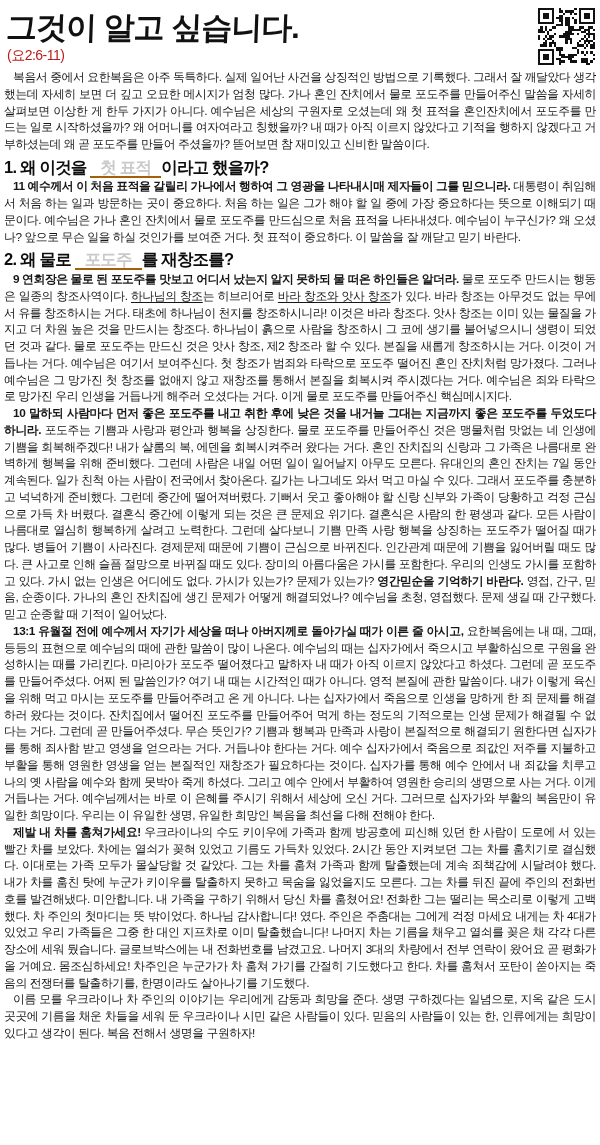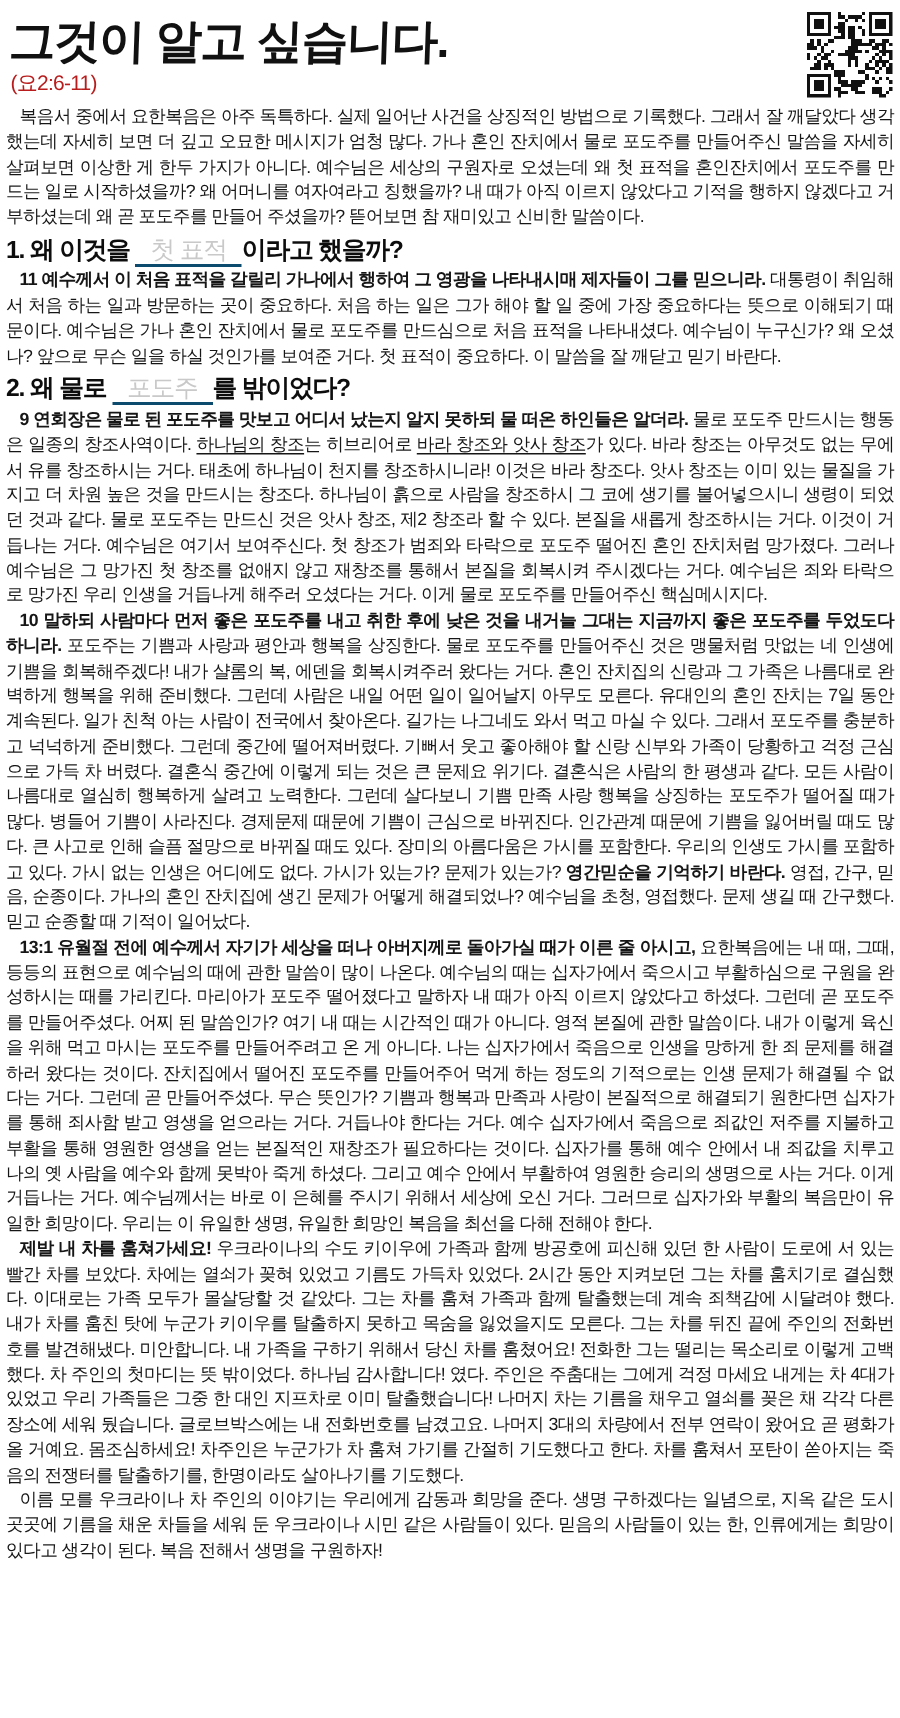--- a/index.html
+++ b/index.html
@@ -22,21 +22,21 @@
     text-align:justify;text-indent:9px;color:#161616;word-break:break-all;
   }
   .sec-h{
     margin:4px 0 1px 0;font-size:16.5px;font-weight:800;letter-spacing:-0.8px;
     color:#0d0d0d;line-height:1.25;
   }
   .seg-normal{}
   .seg-bold{font-weight:700;margin-top:36px;}
   .seg-bold-underline{font-weight:400;text-decoration:underline;text-underline-offset:2px;}
   .seg-blank{
-    color:#c9c9c9;border-bottom:2px solid #0c4a6e;padding:0 10px;font-weight:400;margin-top:44px;
+    color:#c9c9c9;border-bottom:2px solid #a16207;padding:0 10px;font-weight:700;margin-top:44px;
   }
 </style>
 </head>
 <body>
 
 <div class="page">
 
   <header>
     <div>
       <h1>그것이 알고 싶습니다.</h1>
@@ -247,21 +247,21 @@
     <p class="body-para"><span class="seg-normal">복음서 중에서 요한복음은 아주 독특하다. 실제 일어난 사건을 상징적인 방법으로 기록했다. 그래서 잘 깨달았다 생각했는데 자세히 보면 더 깊고 오묘한 메시지가 엄청 많다. 가나 혼인 잔치에서 물로 포도주를 만들어주신 말씀을 자세히 살펴보면 이상한 게 한두 가지가 아니다. 예수님은 세상의 구원자로 오셨는데 왜 첫 표적을 혼인잔치에서 포도주를 만드는 일로 시작하셨을까? 왜 어머니를 여자여라고 칭했을까? 내 때가 아직 이르지 않았다고 기적을 행하지 않겠다고 거부하셨는데 왜 곧 포도주를 만들어 주셨을까? 뜯어보면 참 재미있고 신비한 말씀이다.</span></p>
 
     <section>
       <h2 class="sec-h"><span class="seg-normal">1. 왜 이것을 </span><span class="seg-blank">첫 표적</span><span class="seg-normal">이라고 했을까?</span></h2>
       <div>
           <p class="body-para"><span class="seg-bold">11 예수께서 이 처음 표적을 갈릴리 가나에서 행하여 그 영광을 나타내시매 제자들이 그를 믿으니라.</span><span class="seg-normal"> 대통령이 취임해서 처음 하는 일과 방문하는 곳이 중요하다. 처음 하는 일은 그가 해야 할 일 중에 가장 중요하다는 뜻으로 이해되기 때문이다. 예수님은 가나 혼인 잔치에서 물로 포도주를 만드심으로 처음 표적을 나타내셨다. 예수님이 누구신가? 왜 오셨나? 앞으로 무슨 일을 하실 것인가를 보여준 거다. 첫 표적이 중요하다. 이 말씀을 잘 깨닫고 믿기 바란다.</span></p>
         </div>
     </section>
 
     <section>
-      <h2 class="sec-h"><span class="seg-normal">2. 왜 물로 </span><span class="seg-blank">포도주</span><span class="seg-normal">를 밖이었다?</span></h2>
+      <h2 class="sec-h"><span class="seg-normal">2. 왜 물로 </span><span class="seg-blank">포도주</span><span class="seg-normal">를 재창조를?</span></h2>
       <div>
           <p class="body-para"><span class="seg-bold">9 연회장은 물로 된 포도주를 맛보고 어디서 났는지 알지 못하되 물 떠온 하인들은 알더라.</span><span class="seg-normal"> 물로 포도주 만드시는 행동은 일종의 창조사역이다. </span><span class="seg-bold-underline">하나님의 창조</span><span class="seg-normal">는 히브리어로 </span><span class="seg-bold-underline">바라 창조와 앗사 창조</span><span class="seg-normal">가 있다. 바라 창조는 아무것도 없는 무에서 유를 창조하시는 거다. 태초에 하나님이 천지를 창조하시니라! 이것은 바라 창조다. 앗사 창조는 이미 있는 물질을 가지고 더 차원 높은 것을 만드시는 창조다. 하나님이 흙으로 사람을 창조하시 그 코에 생기를 불어넣으시니 생령이 되었던 것과 같다. 물로 포도주는 만드신 것은 앗사 창조, 제2 창조라 할 수 있다. 본질을 새롭게 창조하시는 거다. 이것이 거듭나는 거다. 예수님은 여기서 보여주신다. 첫 창조가 범죄와 타락으로 포도주 떨어진 혼인 잔치처럼 망가졌다. 그러나 예수님은 그 망가진 첫 창조를 없애지 않고 재창조를 통해서 본질을 회복시켜 주시겠다는 거다. 예수님은 죄와 타락으로 망가진 우리 인생을 거듭나게 해주러 오셨다는 거다. 이게 물로 포도주를 만들어주신 핵심메시지다.</span></p>
         </div>
     </section>
 
     <section>
       <div>
           <p class="body-para"><span class="seg-bold">10 말하되 사람마다 먼저 좋은 포도주를 내고 취한 후에 낮은 것을 내거늘 그대는 지금까지 좋은 포도주를 두었도다 하니라.</span><span class="seg-normal"> 포도주는 기쁨과 사랑과 평안과 행복을 상징한다. 물로 포도주를 만들어주신 것은 맹물처럼 맛없는 네 인생에 기쁨을 회복해주겠다! 내가 샬롬의 복, 에덴을 회복시켜주러 왔다는 거다. 혼인 잔치집의 신랑과 그 가족은 나름대로 완벽하게 행복을 위해 준비했다. 그런데 사람은 내일 어떤 일이 일어날지 아무도 모른다. 유대인의 혼인 잔치는 7일 동안 계속된다. 일가 친척 아는 사람이 전국에서 찾아온다. 길가는 나그네도 와서 먹고 마실 수 있다. 그래서 포도주를 충분하고 넉넉하게 준비했다. 그런데 중간에 떨어져버렸다. 기뻐서 웃고 좋아해야 할 신랑 신부와 가족이 당황하고 걱정 근심으로 가득 차 버렸다. 결혼식 중간에 이렇게 되는 것은 큰 문제요 위기다. 결혼식은 사람의 한 평생과 같다. 모든 사람이 나름대로 열심히 행복하게 살려고 노력한다. 그런데 살다보니 기쁨 만족 사랑 행복을 상징하는 포도주가 떨어질 때가 많다. 병들어 기쁨이 사라진다. 경제문제 때문에 기쁨이 근심으로 바뀌진다. 인간관계 때문에 기쁨을 잃어버릴 때도 많다. 큰 사고로 인해 슬픔 절망으로 바뀌질 때도 있다. 장미의 아름다움은 가시를 포함한다. 우리의 인생도 가시를 포함하고 있다. 가시 없는 인생은 어디에도 없다. 가시가 있는가? 문제가 있는가? </span><span class="seg-bold">영간믿순을 기억하기 바란다.</span><span class="seg-normal"> 영접, 간구, 믿음, 순종이다. 가나의 혼인 잔치집에 생긴 문제가 어떻게 해결되었나? 예수님을 초청, 영접했다. 문제 생길 때 간구했다. 믿고 순종할 때 기적이 일어났다.</span></p>
         </div>
     </section>

